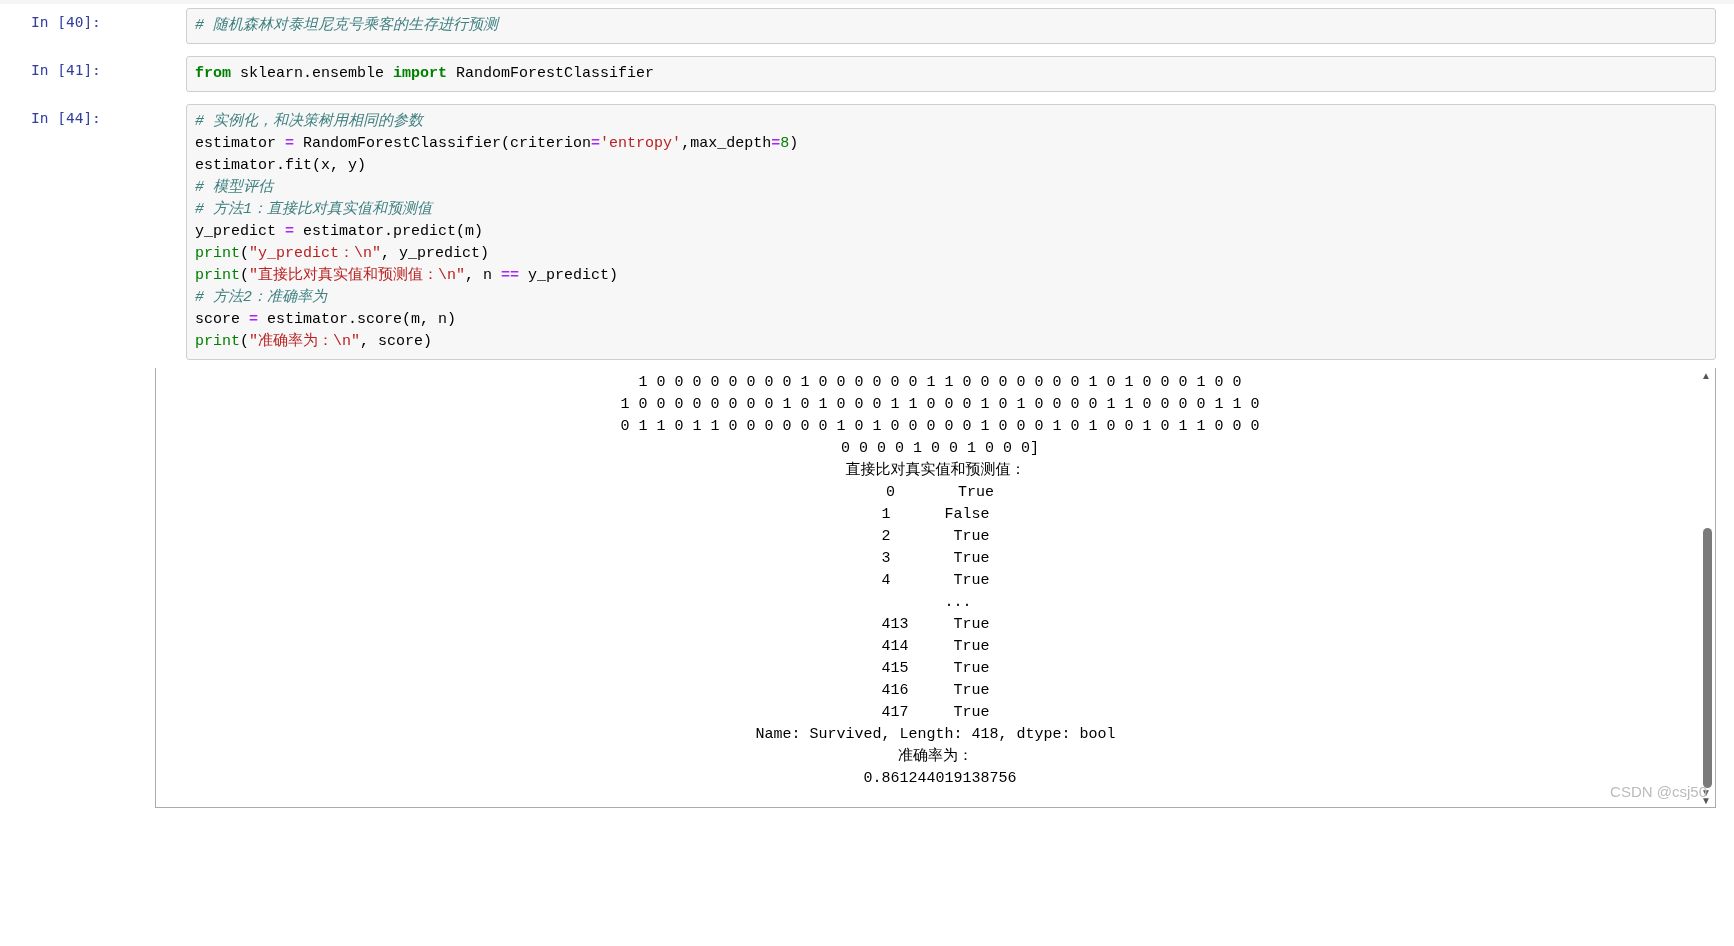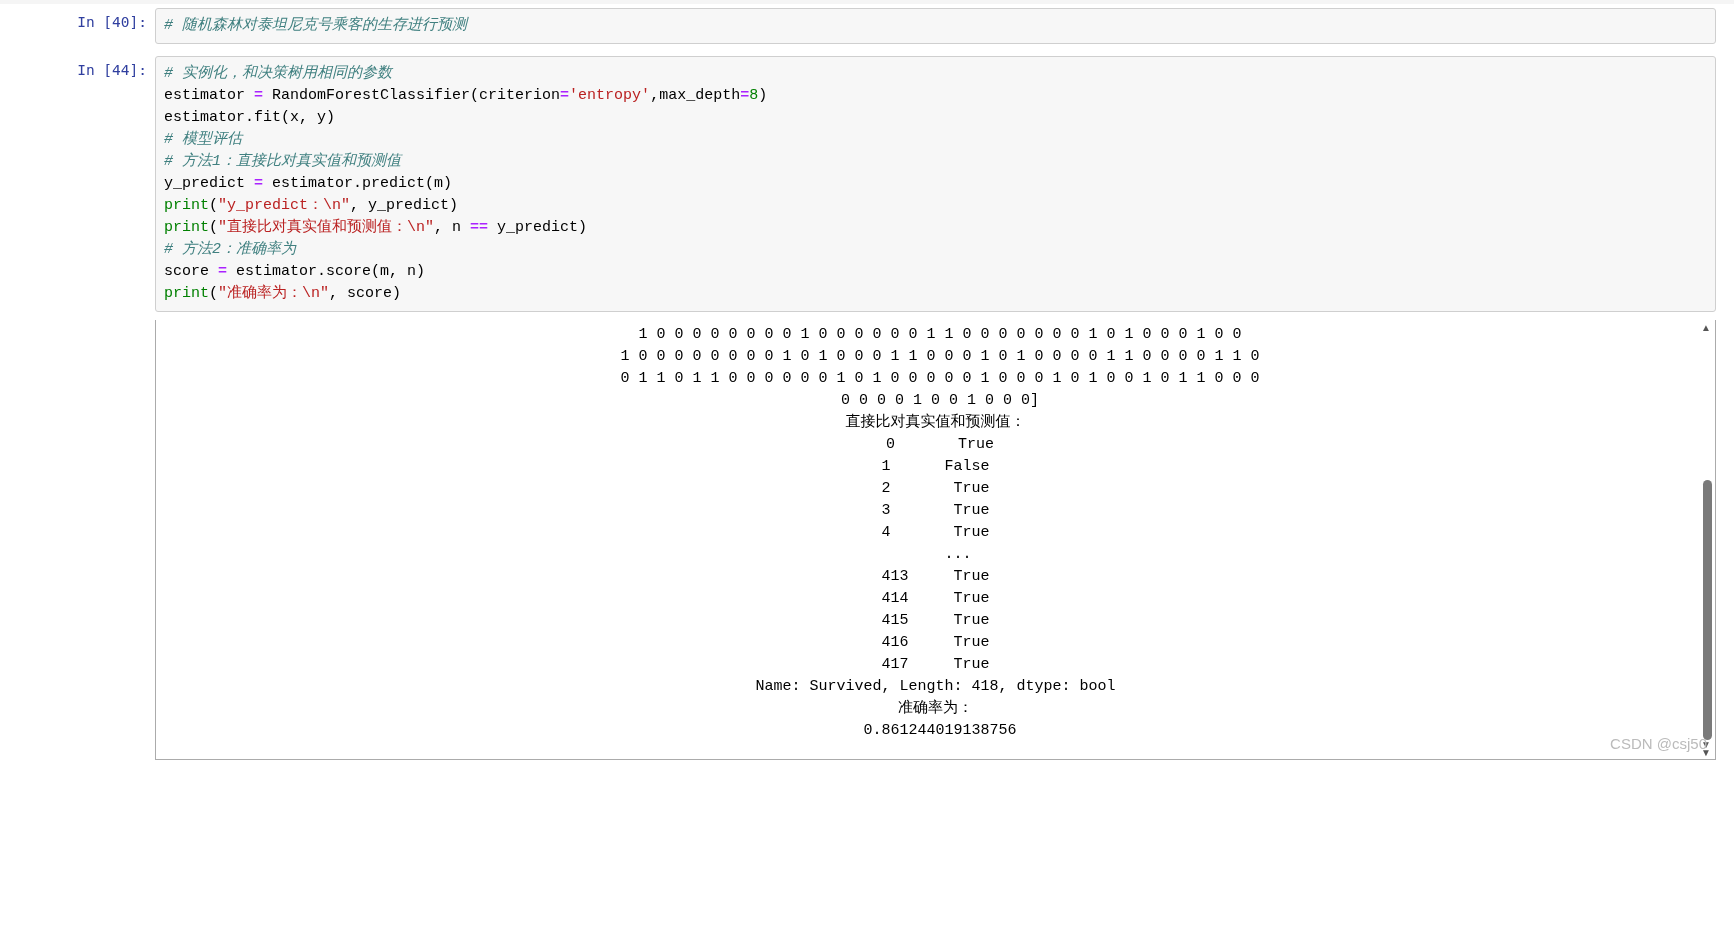--- a/index.html
+++ b/index.html
@@ -17,27 +17,28 @@
       height: 100vh;
       position: relative;
     }
     .cell {
       display: flex;
       padding: 4px 0;
       margin: 4px 0;
     }
     .prompt {
       min-width: 155px;
-      text-align: right;
+      text-align: left;
       padding-right: 8px;
       font-family: "Consolas", monospace;
       font-size: 14.5px;
       color: #303F9F;
       padding-top: 6px;
       white-space: pre;
+      margin-left: 31px;
     }
     .cell-content {
       flex: 1;
       margin-right: 18px;
     }
     .code-input {
       background: #f7f7f7;
       border: 1px solid #cfcfcf;
       border-radius: 3px;
       padding: 6px 8px;
@@ -110,20 +111,26 @@
 
 <div class="notebook-container">
 
   <div class="cell">
     <div class="prompt">In [40]:</div>
     <div class="cell-content">
       <div class="code-input"><span class="cm-comment"># 随机森林对泰坦尼克号乘客的生存进行预测</span></div>
     </div>
   </div>
 
+  <div class="cell">
+    <div class="prompt">In [41]:</div>
+    <div class="cell-content">
+      <div class="code-input"><span class="cm-keyword">from</span> sklearn.ensemble <span class="cm-keyword">import</span> RandomForestClassifier</div>
+    </div>
+  </div>
 
   <div class="cell">
     <div class="prompt">In [44]:</div>
     <div class="cell-content">
       <div class="code-input"><span class="cm-comment"># 实例化，和决策树用相同的参数</span>
 estimator <span class="cm-operator">=</span> RandomForestClassifier(criterion<span class="cm-operator">=</span><span class="cm-string">'entropy'</span>,max_depth<span class="cm-operator">=</span><span class="cm-number">8</span>)
 estimator.fit(x, y)
 <span class="cm-comment"># 模型评估</span>
 <span class="cm-comment"># 方法1：直接比对真实值和预测值</span>
 y_predict <span class="cm-operator">=</span> estimator.predict(m)

